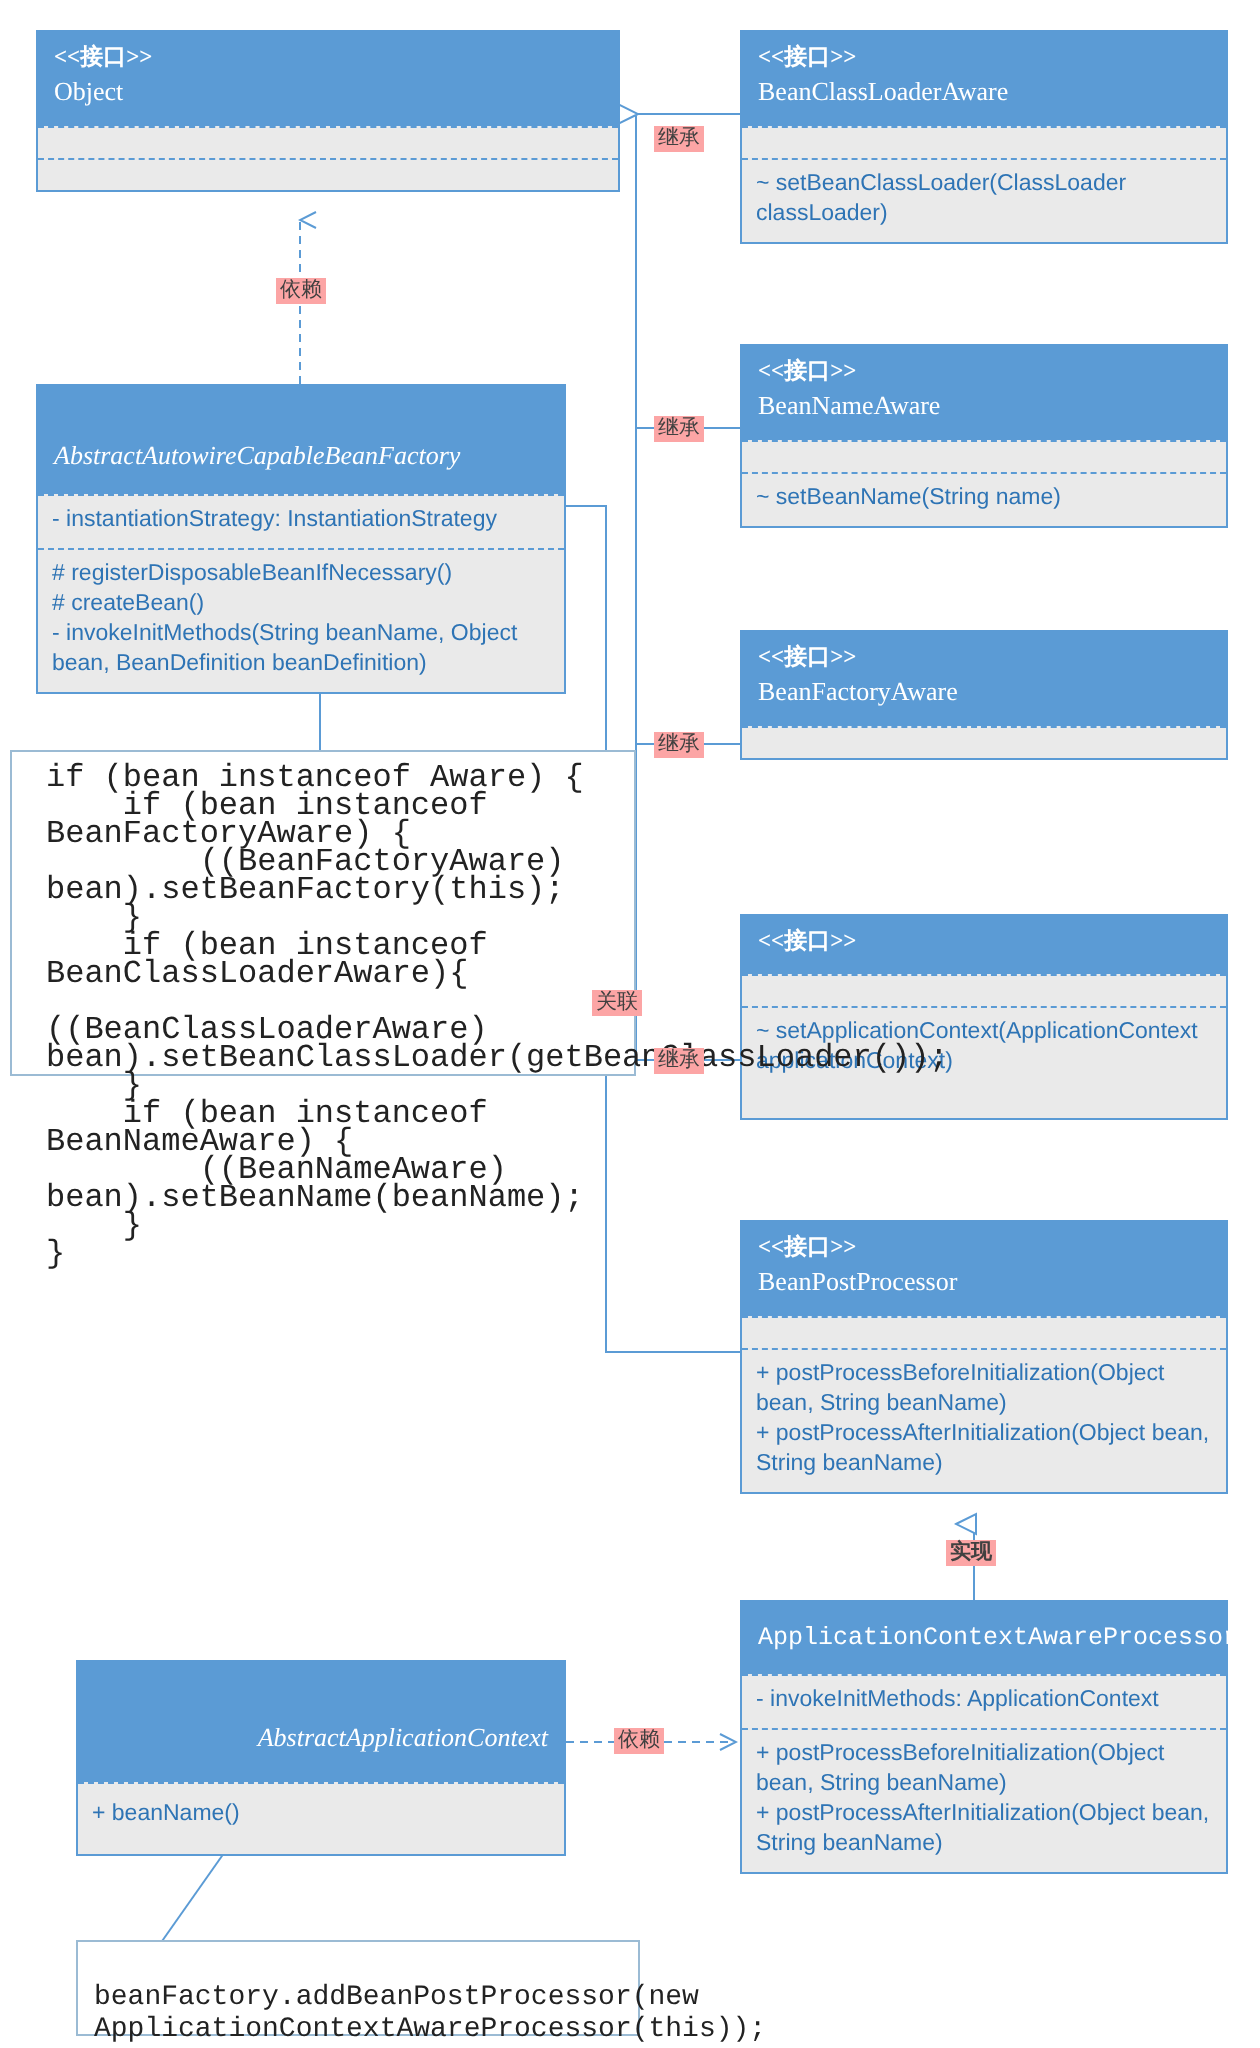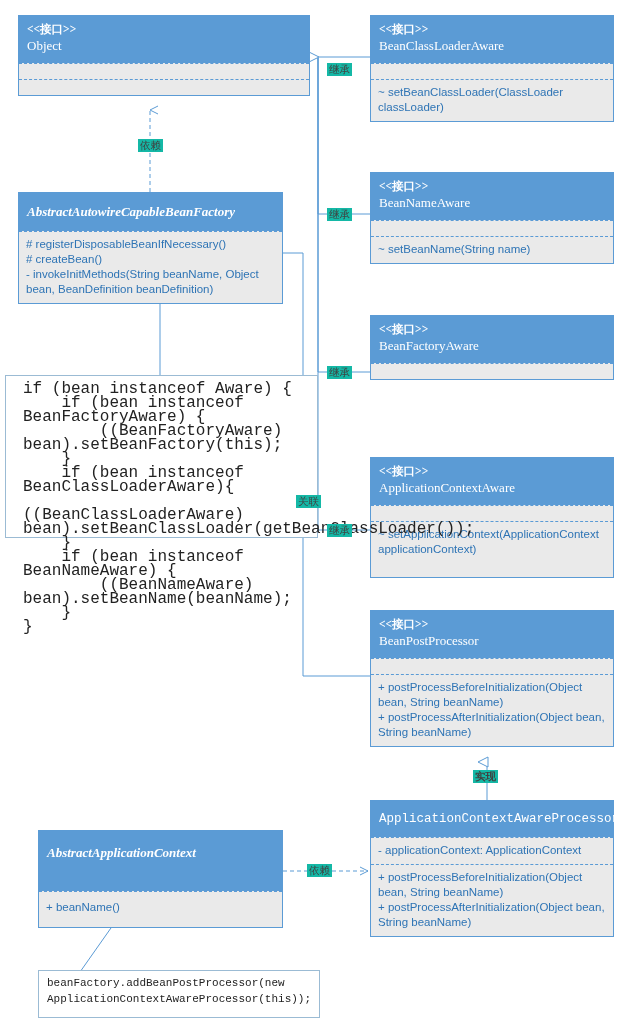--- a/index.html
+++ b/index.html
@@ -43,21 +43,21 @@
     font-size: 11.5px;
     font-weight: bold;
     line-height: 15px;
     font-family: "Liberation Serif", serif;
   }
   .uml .hdr .cname {
     font-size: 13px;
     line-height: 18px;
     font-family: "Liberation Serif", serif;
   }
-  .uml .hdr .cname.italic { font-style: italic; font-weight: bold; }
+  .uml .hdr .cname.italic { font-style: italic; font-weight: normal; margin-top: 16px; }
   .uml .sec {
     border-top: 1px dashed #5b9bd5;
     padding: 5px 7px 6px 7px;
     box-sizing: border-box;
   }
   .uml .sec .row {
     color: #2e74b5;
     font-size: 11.5px;
     line-height: 15px;
     font-family: "Liberation Sans", sans-serif;
@@ -72,21 +72,21 @@
     font-family: "Liberation Mono", monospace;
     font-size: 16px;
     line-height: 14px;
     color: #222222;
     padding: 6px 17px;
     white-space: pre-wrap;
   }
 
   .edgelabel {
     position: absolute;
-    background: #14b8a6;
+    background: #fca5a5;
     color: #404040;
     font-size: 10.5px;
     line-height: 13px;
     font-family: "Liberation Sans", sans-serif;
     padding: 0 2px;
     white-space: nowrap;
   }
 </style>
 </head>
 <body>
@@ -134,20 +134,23 @@
     </div>
     <div class="sec empty"></div>
     <div class="sec empty"></div>
   </div>
 
   <div class="uml" style="left:18px; top:192px; width:265px;">
     <div class="hdr" style="padding-top:10px; padding-bottom:10px;">
       <div class="cname italic">AbstractAutowireCapableBeanFactory</div>
     </div>
     <div class="sec">
+      <div class="row">- instantiationStrategy: InstantiationStrategy</div>
+    </div>
+    <div class="sec">
       <div class="row"># registerDisposableBeanIfNecessary()</div>
       <div class="row"># createBean()</div>
       <div class="row">- invokeInitMethods(String beanName, Object bean, BeanDefinition beanDefinition)</div>
     </div>
   </div>
 
   <div class="uml" style="left:370px; top:15px; width:244px;">
     <div class="hdr">
       <div class="stereo">&lt;&lt;接口&gt;&gt;</div>
       <div class="cname">BeanClassLoaderAware</div>
@@ -173,21 +176,20 @@
     <div class="hdr">
       <div class="stereo">&lt;&lt;接口&gt;&gt;</div>
       <div class="cname">BeanFactoryAware</div>
     </div>
     <div class="sec empty"></div>
   </div>
 
   <div class="uml" style="left:370px; top:457px; width:244px;">
     <div class="hdr">
       <div class="stereo">&lt;&lt;接口&gt;&gt;</div>
-      <div class="cname">ApplicationContextAware</div>
     </div>
     <div class="sec empty"></div>
     <div class="sec" style="min-height:56px;">
       <div class="row">~ setApplicationContext(ApplicationContext applicationContext)</div>
     </div>
   </div>
 
   <div class="uml" style="left:370px; top:610px; width:244px;">
     <div class="hdr">
       <div class="stereo">&lt;&lt;接口&gt;&gt;</div>
@@ -198,51 +200,51 @@
       <div class="row">+ postProcessBeforeInitialization(Object bean, String beanName)</div>
       <div class="row">+ postProcessAfterInitialization(Object bean, String beanName)</div>
     </div>
   </div>
 
   <div class="uml" style="left:370px; top:800px; width:244px;">
     <div class="hdr" style="padding-top:9px; padding-bottom:9px;">
       <div class="cname" style="font-family:'Liberation Mono', monospace; font-size:12.5px;">ApplicationContextAwareProcessor</div>
     </div>
     <div class="sec">
-      <div class="row">- applicationContext: ApplicationContext</div>
+      <div class="row">- invokeInitMethods: ApplicationContext</div>
     </div>
     <div class="sec">
       <div class="row">+ postProcessBeforeInitialization(Object bean, String beanName)</div>
       <div class="row">+ postProcessAfterInitialization(Object bean, String beanName)</div>
     </div>
   </div>
 
   <div class="uml" style="left:38px; top:830px; width:245px;">
-    <div class="hdr" style="padding-top:13px; padding-bottom:29px;">
+    <div class="hdr" style="padding-top:13px; padding-bottom:13px;text-align:right;">
       <div class="cname italic">AbstractApplicationContext</div>
     </div>
     <div class="sec" style="min-height:36px; padding-top:8px;">
       <div class="row">+ beanName()</div>
     </div>
   </div>
 
   <div class="codebox" style="left:5px; top:375px; width:313px; height:163px;">if (bean instanceof Aware) {
     if (bean instanceof BeanFactoryAware) {
         ((BeanFactoryAware) bean).setBeanFactory(this);
     }
     if (bean instanceof BeanClassLoaderAware){
         ((BeanClassLoaderAware)
 bean).setBeanClassLoader(getBeanClassLoader());
     }
     if (bean instanceof BeanNameAware) {
         ((BeanNameAware) bean).setBeanName(beanName);
     }
 }</div>
 
-  <div class="codebox" style="left:38px; top:970px; width:282px; height:48px; font-size:11px; line-height:16px; padding:4px 8px;">beanFactory.addBeanPostProcessor(new
+  <div class="codebox" style="left:38px; top:970px; width:282px; height:48px; font-size:14px; line-height:16px; padding:20px 8px;">beanFactory.addBeanPostProcessor(new
 ApplicationContextAwareProcessor(this));</div>
 
   <div class="edgelabel" style="left:327px; top:63px;">继承</div>
   <div class="edgelabel" style="left:327px; top:208px;">继承</div>
   <div class="edgelabel" style="left:327px; top:366px;">继承</div>
   <div class="edgelabel" style="left:327px; top:524px;">继承</div>
   <div class="edgelabel" style="left:138px; top:139px;">依赖</div>
   <div class="edgelabel" style="left:296px; top:495px;">关联</div>
   <div class="edgelabel" style="left:473px; top:770px;font-weight:bold;">实现</div>
   <div class="edgelabel" style="left:307px; top:864px;">依赖</div>

